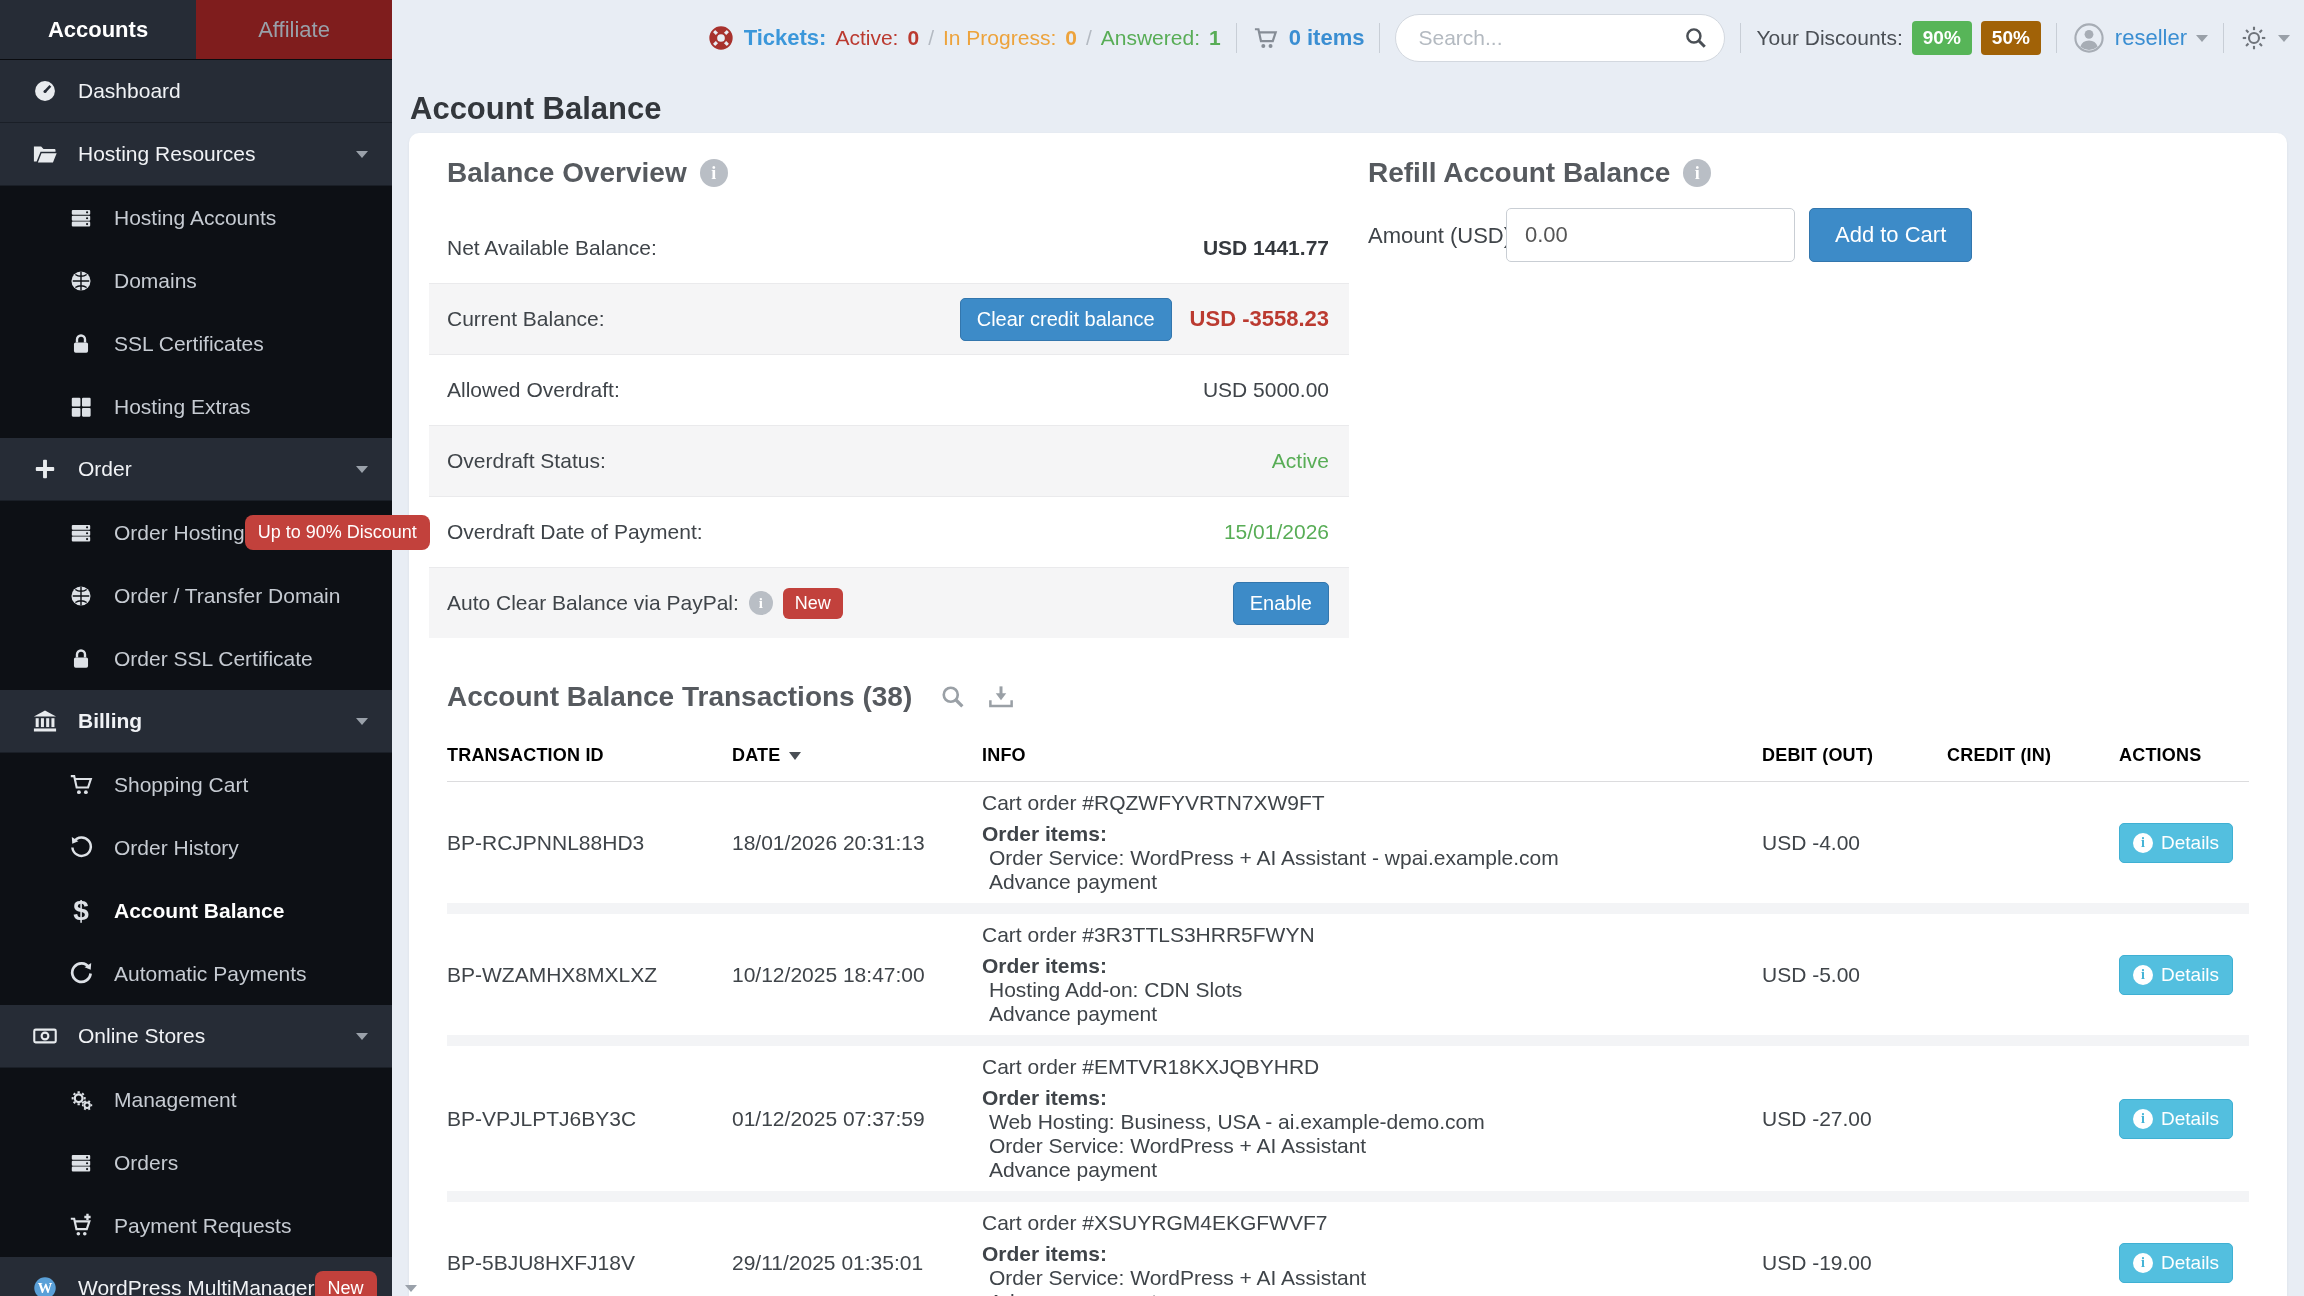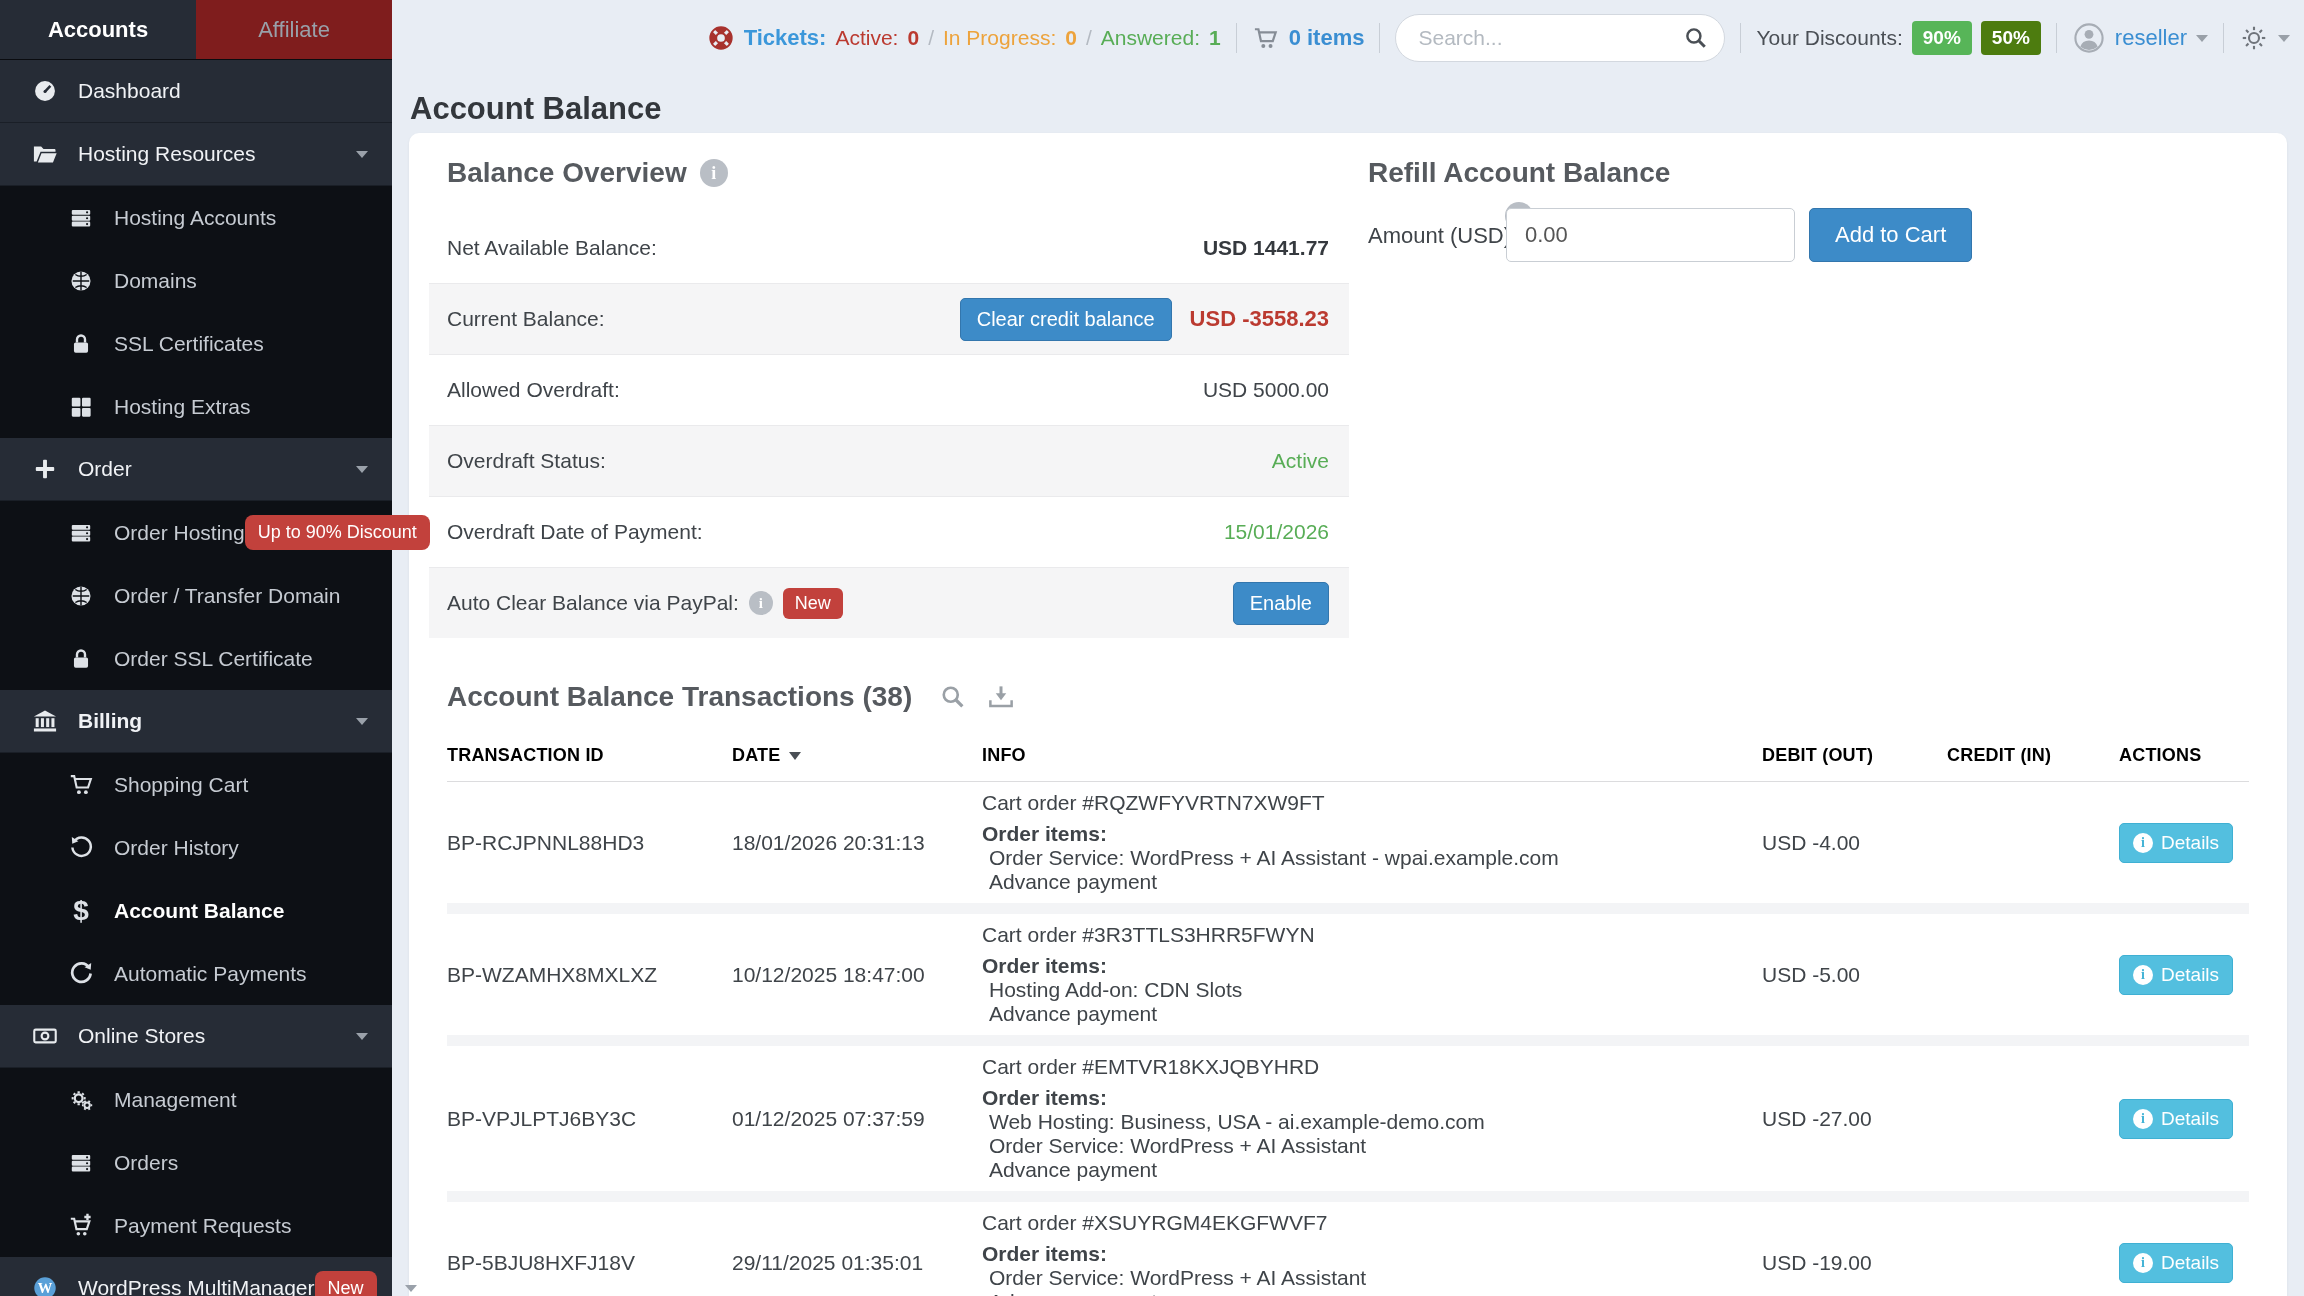--- a/index.html
+++ b/index.html
@@ -37,21 +37,21 @@
   .t-red{color:#bb3a30;text-align:center;} .t-orange{color:#eda33c;text-align:center;} .t-green{color:#58ad56;}
   .t-count{font-weight:bold;}
   .slash{color:#b4bac2;}
   .t-items{color:#3a8ed2;font-weight:bold;font-size:22px;}
   .searchpill{display:flex;align-items:center;width:330px;height:48px;background:#fff;
               border:1px solid #d3d8df;border-radius:26px;padding:0 14px 0 20px;}
   .searchpill input{flex:1;border:none;outline:none;font-size:21px;color:#555;background:transparent;
                     font-family:inherit;min-width:0;}
   .searchpill input::placeholder{color:#b4bac1;}
   .badge{color:#fff;font-weight:bold;font-size:19px;padding:6px 11px;border-radius:4px;}
-  .badge-green{background:#57b558;} .badge-blue{background:#4d7c0f;}
+  .badge-green{background:#57b558;} .badge-blue{background:#a16207;}
   .t-user{color:#3a8ed2;font-size:22px;}
   .caret{width:0;height:0;border-left:6px solid transparent;border-right:6px solid transparent;
          border-top:7px solid #99a0a8;display:inline-block;}
   .ic{display:inline-flex;align-items:center;}
   .ic-lifering{color:#a8322e;} .ic-cart{color:#868d96;} .ic-search{color:#4a4f55;cursor:pointer;}
   .ic-avatar{color:#a7adb5;} .ic-sun{color:#6f747b;}
 
   
   .page-title{position:absolute;left:410px;top:70px;font-size:31px;font-weight:bold;color:#33373c;}
   .card{position:absolute;left:409px;top:133px;width:1878px;height:1163px;background:#fff;
@@ -68,21 +68,21 @@
   .ov-row + .ov-row{border-top:1px solid #eaeaec;}
   .ov-label{display:flex;align-items:center;gap:10px;}
   .ov-right{margin-left:auto;display:flex;align-items:center;gap:18px;}
   .v-bold{font-weight:bold;color:#35393e;}
   .v-red{font-weight:bold;color:#bb3a30;font-size:22px;}
   .v-green{color:#58ad56;}
   .btn{font-family:inherit;cursor:pointer;border-radius:5px;border:1px solid #3376ad;
        background:#3d8bc8;color:#fff;}
   .btn-sm{font-size:20px;padding:9px 16px;}
   .nbadge{background:#c2413c;color:#fff;font-size:18px;padding:5px 12px;border-radius:6px;}
-  #rf-title{position:absolute;left:959px;top:24px;flex-direction:column;}
+  #rf-title{position:absolute;left:959px;top:24px;}
   .rf-label{position:absolute;left:959px;top:90px;font-size:22px;}
   .rf-input{position:absolute;left:1097px;top:75px;width:289px;height:54px;border:1px solid #c9ced4;
             border-radius:5px;font-size:22px;color:#555;padding:0 18px;font-family:inherit;}
   .rf-btn{position:absolute;left:1400px;top:75px;height:54px;font-size:22px;padding:0 25px;}
 
   .tx{position:absolute;left:38px;top:548px;width:1802px;}
   .tx-head{display:flex;align-items:center;margin-bottom:32px;}
   .tx-head .ic{color:#9aa0a6;cursor:pointer;}
   .ic-zoom{margin-left:26px;} .ic-dl{margin-left:18px;}
   .tx-cols{display:flex;align-items:center;padding-bottom:15px;border-bottom:1px solid #dcdcde;

